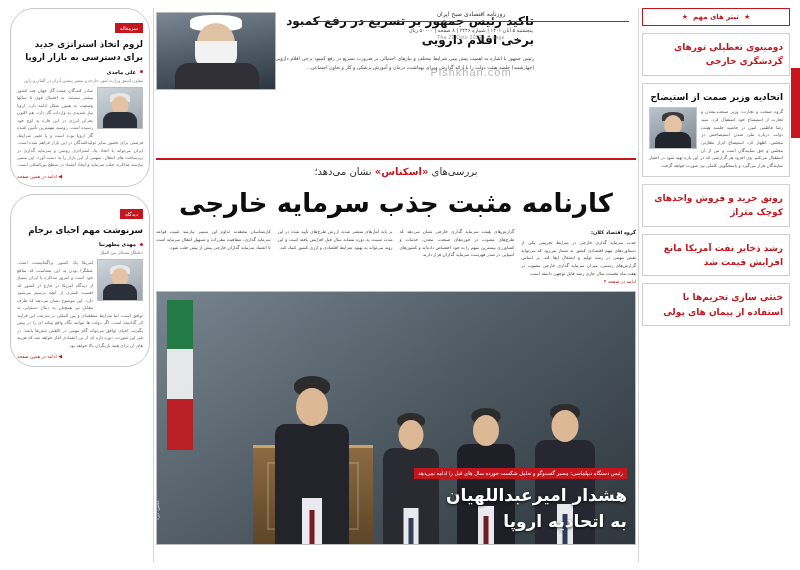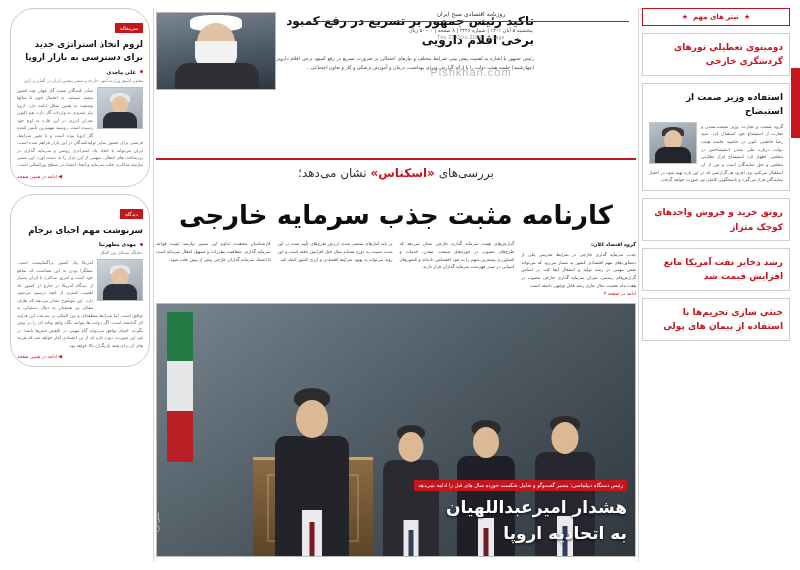--- a/index.html
+++ b/index.html
@@ -92,21 +92,21 @@
   }
   .pres-body{
     position:absolute;left:18px;top:50px;width:84px;height:30px;border-radius:14px 14px 0 0;
     background:#2f2f35;
   }
   
   .mid-head{
     margin-top:6px;text-align:center;direction:rtl;
   }
   .kicker{
-    font-size:12px;color:#333;margin-bottom:18px;
+    font-size:10px;color:#333;margin-bottom:9px;
   }
   .kicker b{color:#c4161c;}
   .mid-title{
     font-size:26px;line-height:1.35;font-weight:bold;color:#0d0d0d;
     margin:0;letter-spacing:-.5px;
   }
   .mid-cols{
     display:flex;direction:rtl;gap:7px;margin-top:7px;
   }
   .mid-cols .c{
@@ -368,21 +368,21 @@
         <span>★</span>
         <span>تیتر های مهم</span>
         <span>★</span>
       </div>
 
       <div class="rbox redtitle">
         <h4>دومینوی تعطیلی تورهای گردشگری خارجی</h4>
       </div>
 
       <div class="rbox">
-        <h4>استفاده وزیر صمت از استیضاح</h4>
+        <h4>اتحادیه وزیر صمت از استیضاح</h4>
         <div class="rthumb">
           <div class="mug-hair" style="top:4px;width:22px;height:9px;background:#3a3a3a;"></div>
           <div class="mug-h" style="top:7px;width:18px;height:20px;"></div>
           <div class="mug-b" style="width:36px;height:16px;background:#23252c;"></div>
         </div>
         <div class="sub">گروه صنعت و تجارت: وزیر صنعت،معدن و تجارت از استیضاح خود استقبال کرد. سید رضا فاطمی امین در حاشیه جلسه هیئت دولت درباره ملی شدن استیضاحش در مجلس، اظهار کرد استیضاح ابزار نظارتی مجلس و حق نمایندگان است و من از آن استقبال می‌کنم. وی افزود هر گزارشی که در این باره تهیه شود در اختیار نمایندگان قرار می‌گیرد و پاسخگویی کاملی نیز صورت خواهد گرفت.</div>
       </div>
 
       <div class="rbox redtitle">
         <h4>رونق خرید و فروش واحدهای کوچک متراژ</h4>

